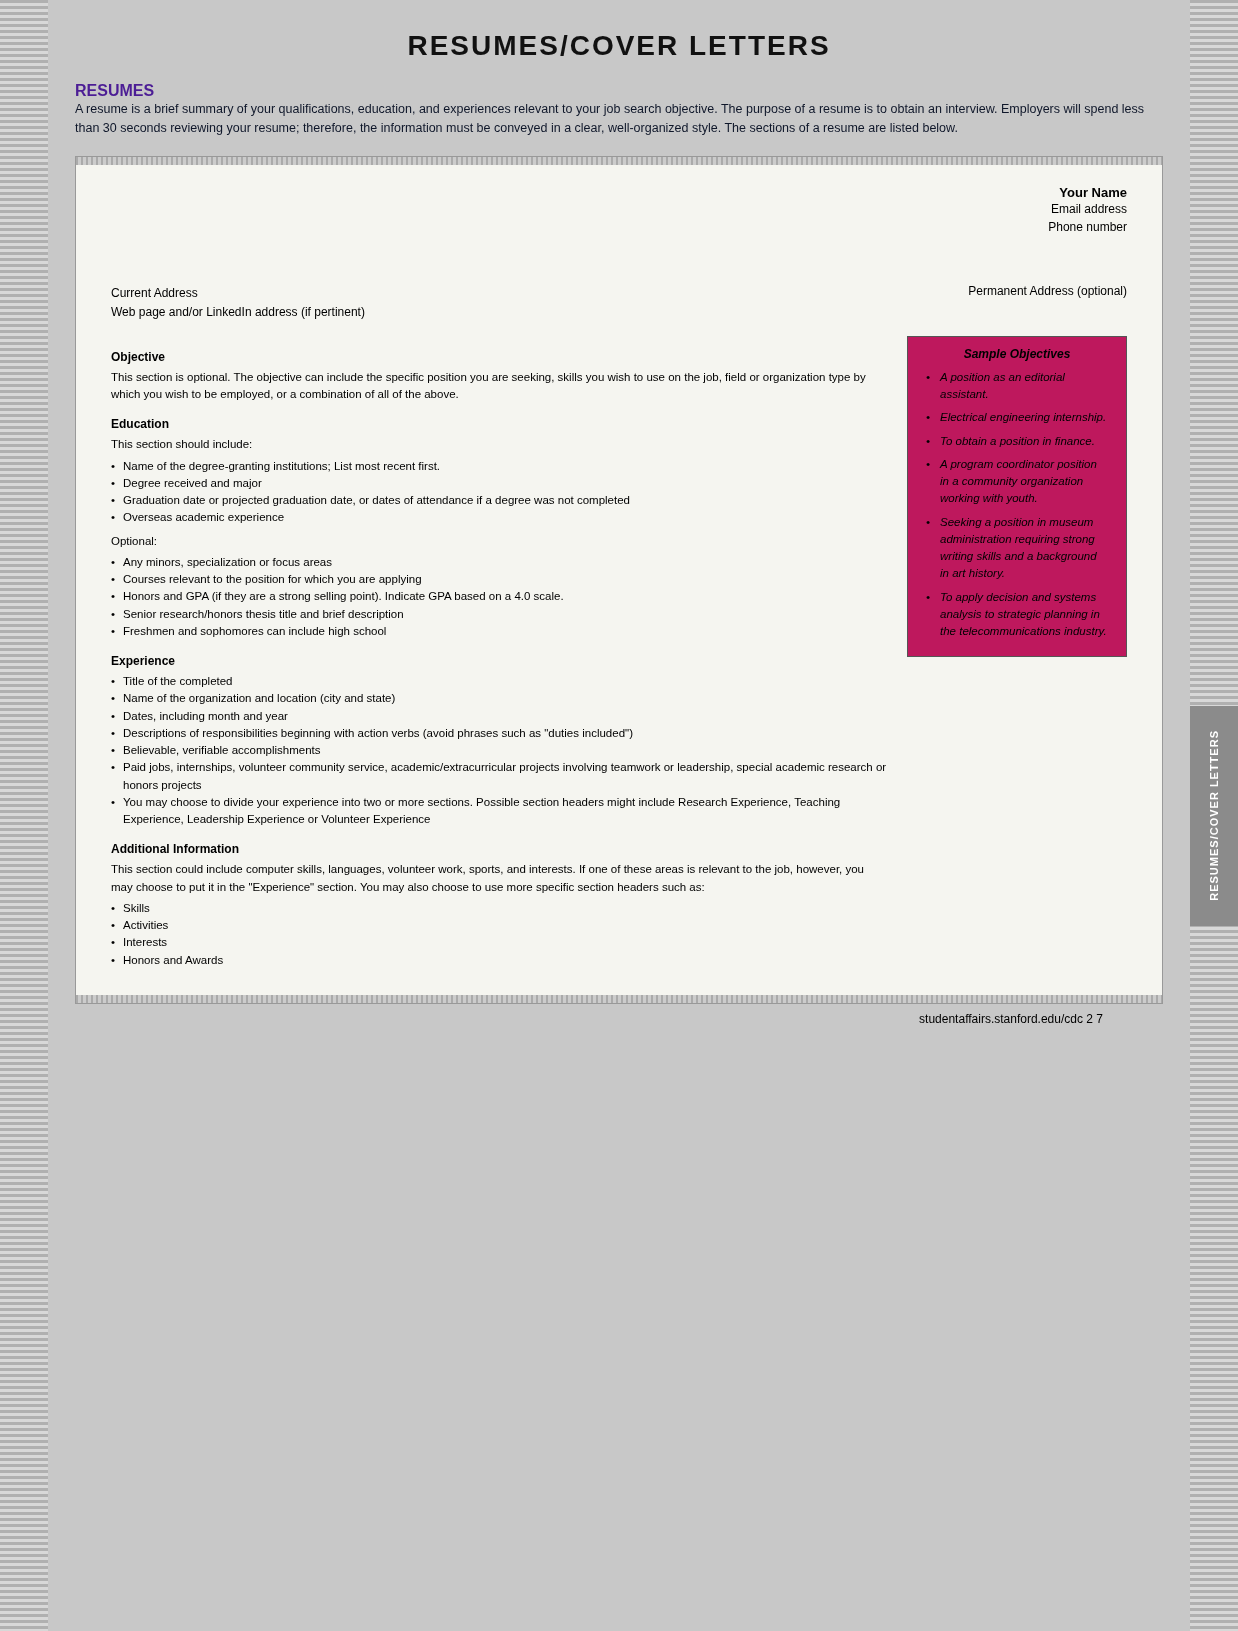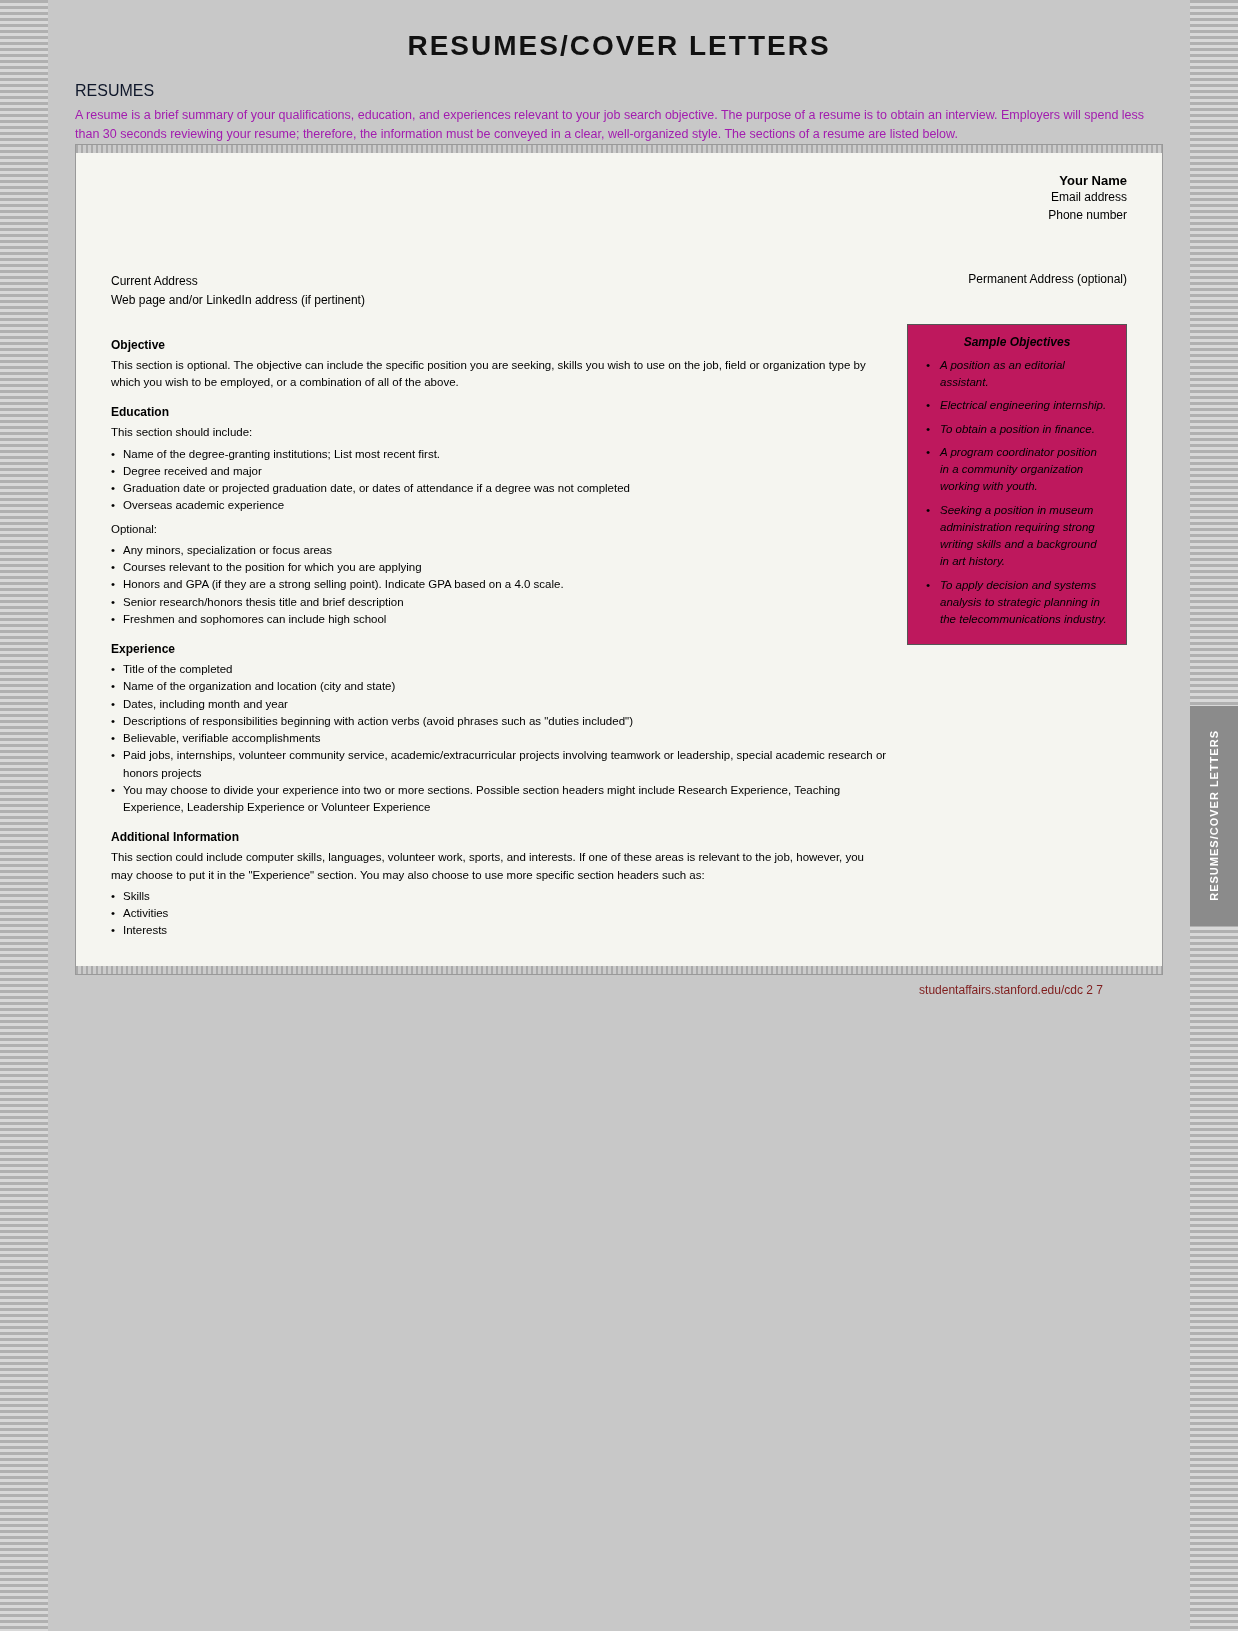--- a/index.html
+++ b/index.html
@@ -88,29 +88,29 @@
       font-size: 28px;
       font-weight: 900;
       letter-spacing: 2px;
       margin-bottom: 20px;
       font-family: Arial Black, sans-serif;
       color: #111;
     }
 
     .section-heading {
       font-size: 16px;
-      font-weight: 400;
-      margin-bottom: 6px;
-      color: #0f172a;
+      font-weight: 700;
+      color: #4c1d95;
     }
 
     .intro-text {
       font-size: 12.5px;
       line-height: 1.5;
-      color: #a21caf;
+      margin-bottom: 18px;
+      color: #0f172a;
     }
 
     
     .doc-box {
       background: #f5f5f0;
       border: 1px solid #999;
       padding: 30px 35px 30px 35px;
       position: relative;
       margin-bottom: 0;
     }
@@ -248,21 +248,21 @@
 
     .sample-obj-list li::before {
       content: "•";
       position: absolute;
       left: 0;
     }
 
     .footer-line {
       text-align: right;
       font-size: 12px;
-      color: #7f1d1d;
+      color: #000000;
       margin-top: 8px;
       padding-right: 60px;
     }
 
     .doc-section-first {
       margin-top: 0;
     }
   </style>
 </head>
 <body>
@@ -332,20 +332,21 @@
             <li>Paid jobs, internships, volunteer community service, academic/extracurricular projects involving teamwork or leadership, special academic research or honors projects</li>
             <li>You may choose to divide your experience into two or more sections. Possible section headers might include Research Experience, Teaching Experience, Leadership Experience or Volunteer Experience</li>
           </ul>
 
           <div class="doc-section-title">Additional Information</div>
           <p class="doc-section-text">This section could include computer skills, languages, volunteer work, sports, and interests. If one of these areas is relevant to the job, however, you may choose to put it in the "Experience" section. You may also choose to use more specific section headers such as:</p>
           <ul class="doc-bullet-list">
             <li>Skills</li>
             <li>Activities</li>
             <li>Interests</li>
+            <li>Honors and Awards</li>
           </ul>
 
         </div>
 
         <div class="doc-sidebar">
           <div class="sample-obj-box">
             <div class="sample-obj-title">Sample Objectives</div>
             <ul class="sample-obj-list">
               <li>A position as an editorial assistant.</li>
               <li>Electrical engineering internship.</li>

